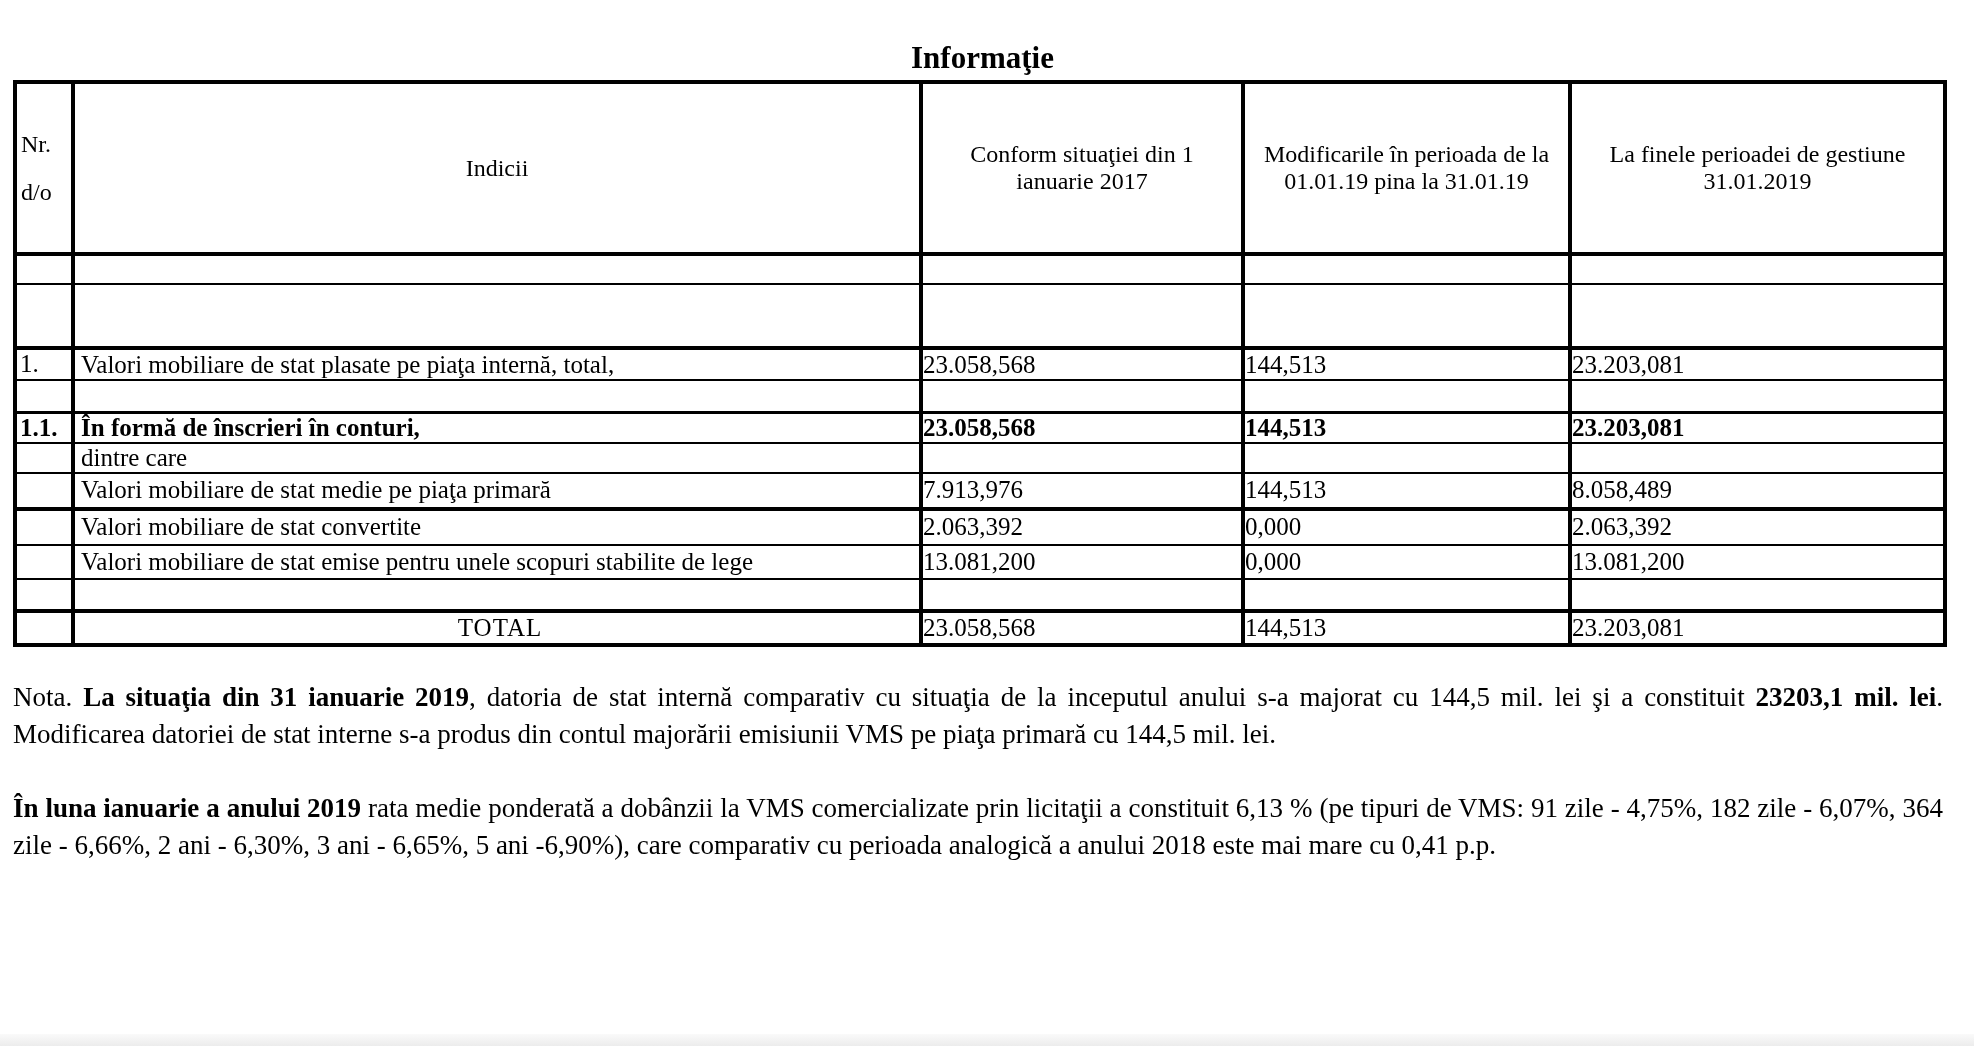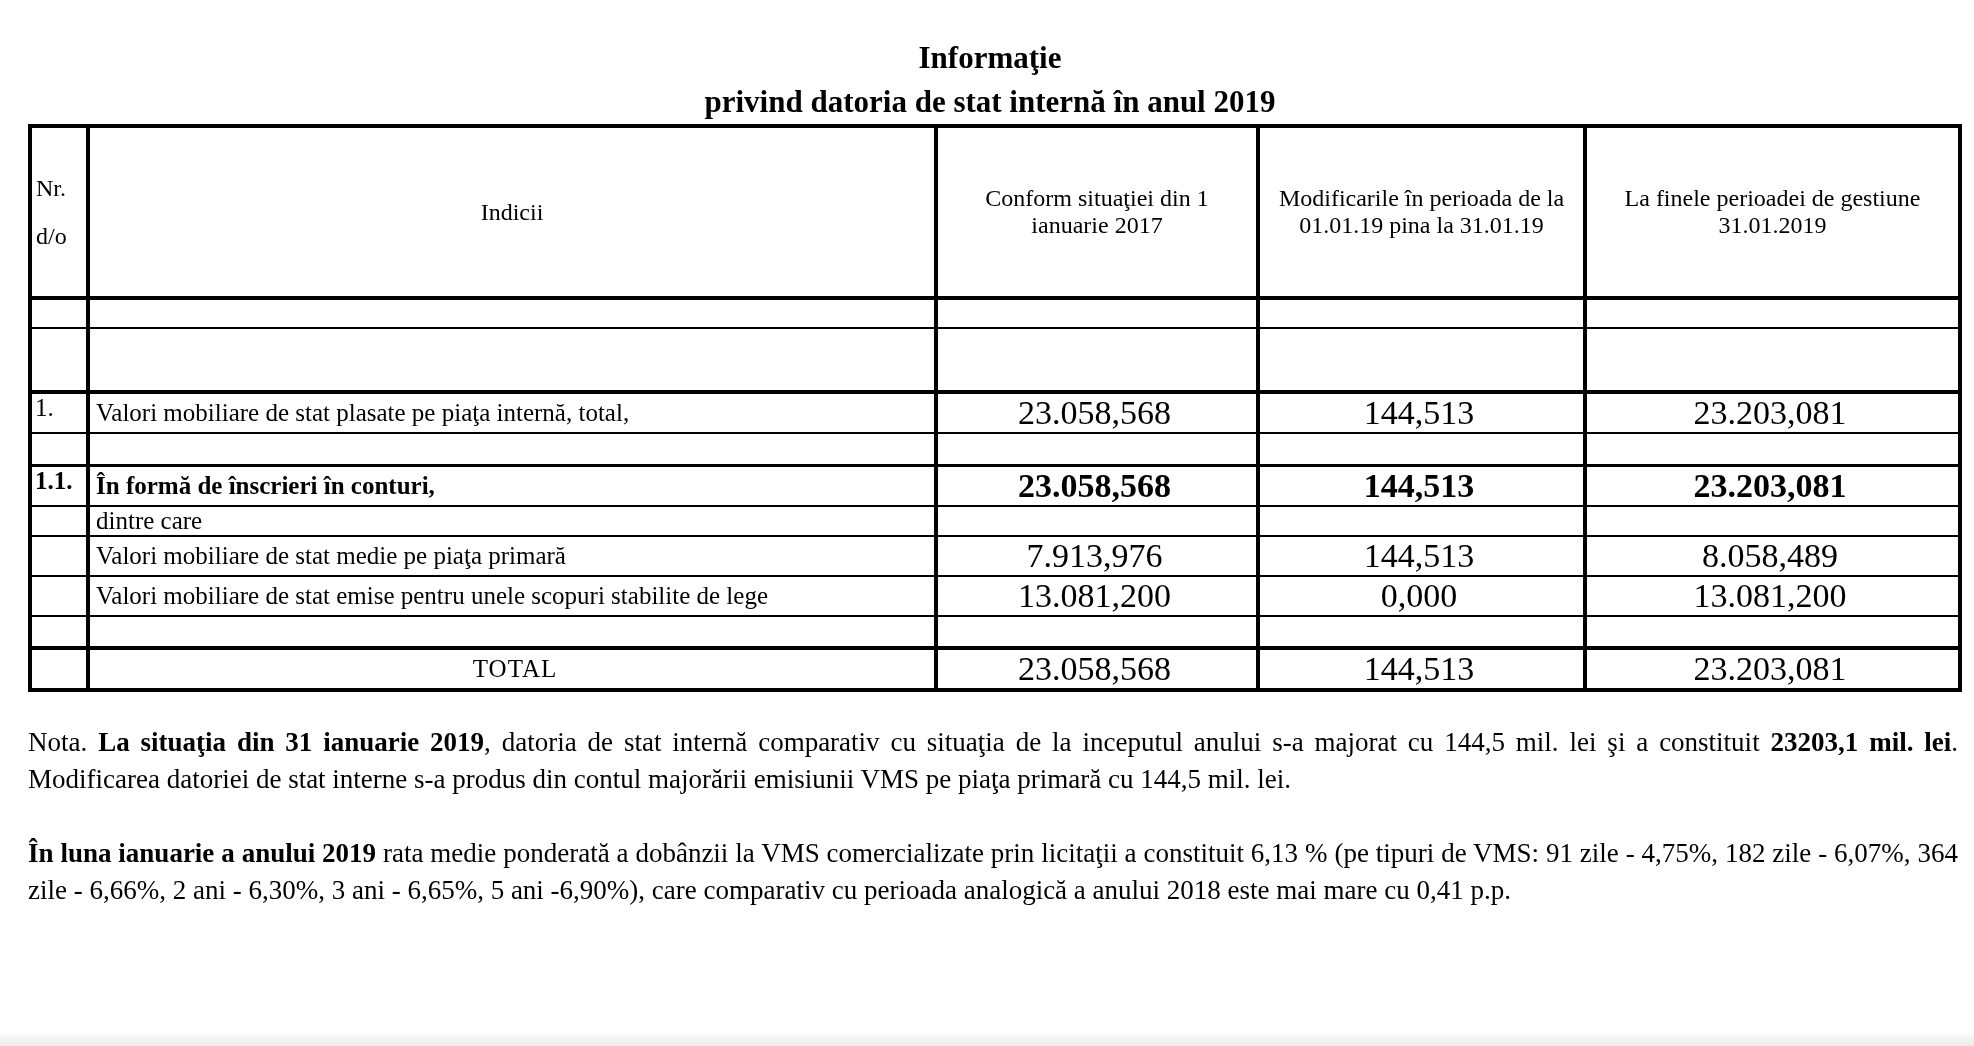--- a/index.html
+++ b/index.html
@@ -4,21 +4,21 @@
 <style>
   * { margin:0; padding:0; box-sizing:border-box; }
   html,body { background:#ffffff; }
   body {
     width:1974px; height:1046px;
     font-family:"Liberation Serif","DejaVu Serif",serif;
     color:#000;
     position:relative;
     overflow:hidden;
   }
-  .page { padding:36px 22px 0 28px; }
+  .page { padding:36px 22px 0 13px; }
 
   .doc-title { text-align:center; font-weight:bold; font-size:31px; line-height:44px; }
 
   .unit-label { text-align:right; font-size:24px; margin-top:52px; margin-bottom:4px; padding-right:6px; }
 
   table.debt-table {
     border-collapse:collapse;
     width:1930px;
     table-layout:fixed;
     border:4px solid #000;
@@ -33,21 +33,21 @@
     font-weight:normal;
     font-size:24px;
     text-align:center;
     vertical-align:middle;
     padding:0 6px;
     border-bottom-width:4px;
   }
   th.h-no { text-align:left; padding-left:4px; line-height:48px; }
   td.col-no { font-size:25px; text-align:left; vertical-align:top; padding-left:3px; }
   td.col-label { font-size:25px; text-align:left; vertical-align:middle; padding-left:6px; }
-  td.col-num { font-size:34px; text-align:center; vertical-align:middle; padding-right:5px; }
+  td.col-num { font-size:25px; text-align:left; vertical-align:middle; padding-right:5px; }
   tr.thick-top td { border-top-width:4px; }
   tr.med-top td { border-top-width:3px; }
   td.total-label { text-align:center; letter-spacing:1px; }
 
   .notes { margin-top:32px; width:1930px; }
   .note-para {
     font-size:27px;
     line-height:37px;
     text-align:justify;
     margin-bottom:37px;
@@ -57,21 +57,20 @@
     background:linear-gradient(#fafafa,#ececec);
   }
 </style>
 </head>
 <body>
 
 <div class="page">
 
   <div class="doc-title">
     <div>Informaţie</div>
-    <div>privind datoria de stat internă în anul 2019</div>
   </div>
 
 
   <table class="debt-table">
     <colgroup>
       <col style="width:58px">
       <col style="width:848px">
       <col style="width:322px">
       <col style="width:327px">
       <col style="width:375px">
@@ -131,20 +130,27 @@
           <td class="col-num"></td>
           <td class="col-num"></td>
         </tr>
         <tr style="height: 36px;">
           <td class="col-no"></td>
           <td class="col-label">Valori mobiliare de stat medie pe piaţa primară</td>
           <td class="col-num">7.913,976</td>
           <td class="col-num">144,513</td>
           <td class="col-num">8.058,489</td>
         </tr>
+        <tr class="thick-top" style="height: 36px;">
+          <td class="col-no"></td>
+          <td class="col-label">Valori mobiliare de stat convertite</td>
+          <td class="col-num">2.063,392</td>
+          <td class="col-num">0,000</td>
+          <td class="col-num">2.063,392</td>
+        </tr>
         <tr style="height: 34px;">
           <td class="col-no"></td>
           <td class="col-label">Valori mobiliare de stat emise pentru unele scopuri stabilite de lege</td>
           <td class="col-num">13.081,200</td>
           <td class="col-num">0,000</td>
           <td class="col-num">13.081,200</td>
         </tr>
         <tr style="height: 32px;">
           <td class="col-no"></td>
           <td class="col-label"></td>

